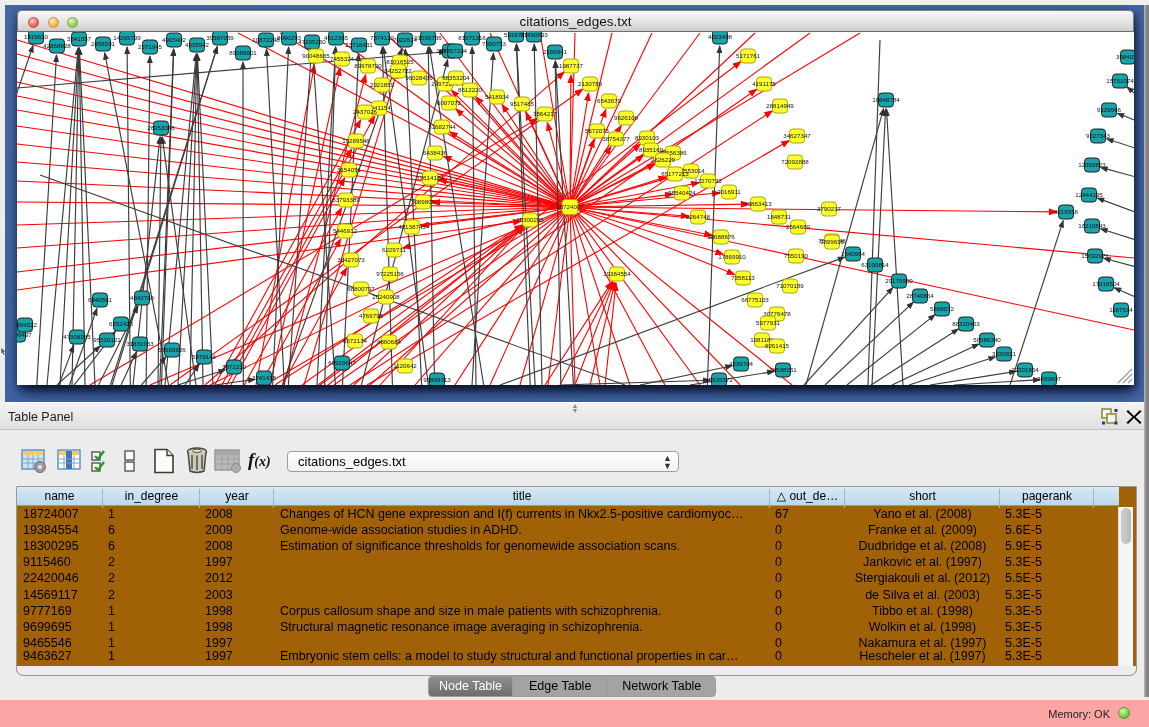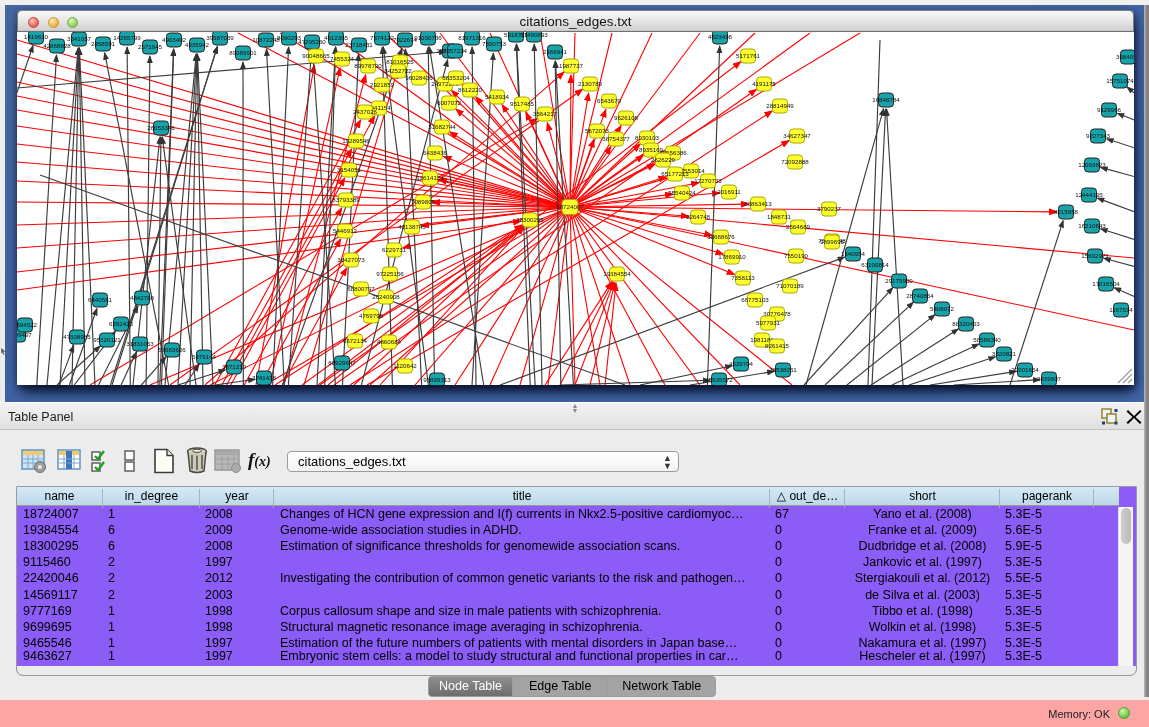--- a/index.html
+++ b/index.html
@@ -16,21 +16,21 @@
 #canvas{position:absolute;left:0;top:22px;width:1117px;height:353px;background:#fff;overflow:hidden}
 #graystrip{position:absolute;right:0;top:5px;width:5px;height:692px;background:linear-gradient(90deg,#b9b9b9,#8d8d8d 40%,#7f7a78)}
 #topstrip{position:absolute;left:0;top:0;width:1149px;height:5px;background:#f0f0ef}
 #tpbar{position:absolute;left:0;top:402px;width:1144px;height:28px;background:linear-gradient(#f2f2f2,#e0e0e0);border-top:1px solid #fdfdfb;border-bottom:1px solid #c2c2c2}
 #tpbar .t{position:absolute;left:8px;top:7px;font-size:12.5px;color:#1c1c1c}
 #tpbar svg{position:absolute;top:4px}
 #toolbar{position:absolute;left:0;top:430px;width:1144px;height:56px}
 #toolbar svg{position:absolute}
 #combo{position:absolute;left:287px;top:451px;width:392px;height:21px;background:linear-gradient(#fff,#f2f2f2);border:1px solid #9d9d9d;border-radius:4px;font-size:13px;color:#000;line-height:19px;padding-left:10px}
 #combo .arr{position:absolute;right:6px;top:2px;font-size:9px;color:#333;line-height:8px;text-align:center}
-#tablewrap{position:absolute;left:16px;top:486px;width:1121px;height:190px;background:#8b5cf6;border:1px solid #9a9a9a;border-radius:1px 1px 7px 7px}
+#tablewrap{position:absolute;left:16px;top:486px;width:1121px;height:190px;background:#a16207;border:1px solid #9a9a9a;border-radius:1px 1px 7px 7px}
 #thead{position:absolute;left:0;top:0;width:1102px;height:19px;background:linear-gradient(#d7e9f5,#bcd8ea);border-bottom:1px solid #9a9a9a;font-size:12px;color:#000}
 #thead div{position:absolute;top:2px;text-align:center;border-right:1px solid #9fb7c5;height:19px}
 #tbody{position:absolute;left:0;top:20px;width:1102px;height:160px;font-size:12.5px;color:#000;overflow:hidden}
 .tr{position:absolute;left:0;width:1102px;height:16px;white-space:nowrap}
 .tr div{position:absolute;top:0;height:16px;line-height:15px;overflow:hidden}
 .c0{left:6px;width:80px}.c1{left:91px;width:92px}.c2{left:188px;width:70px}
 .c3{left:263px;width:492px}.c4{left:758px;width:70px}.c5{left:828px;width:155px;text-align:center}
 .c6{left:988px;width:95px}
 #vscroll{position:absolute;right:3px;top:20px;width:15px;height:159px;background:#f5f5f5;border-left:1px solid #e0e0e0}
 #vscroll .th{position:absolute;left:2px;top:1px;width:10px;height:36px;background:linear-gradient(90deg,#cfcfcf,#b9b9b9);border-radius:5px}
@@ -651,21 +651,20 @@
         <div class="c1">2</div>
         <div class="c2">1997</div>
         <div class="c4">0</div>
         <div class="c5">Jankovic et al. (1997)</div>
         <div class="c6">5.3E-5</div>
       </div>
 <div class="tr" style="top:64.4px">
         <div class="c0">22420046</div>
         <div class="c1">2</div>
         <div class="c2">2012</div>
-        <div class="c3">Investigating the contribution of common genetic variants to the risk and pathogen…</div>
         <div class="c4">0</div>
         <div class="c5">Stergiakouli et al. (2012)</div>
         <div class="c6">5.5E-5</div>
       </div>
 <div class="tr" style="top:80.5px">
         <div class="c0">14569117</div>
         <div class="c1">2</div>
         <div class="c2">2003</div>
         <div class="c4">0</div>
         <div class="c5">de Silva et al. (2003)</div>
@@ -686,21 +685,20 @@
         <div class="c2">1998</div>
         <div class="c3">Structural magnetic resonance image averaging in schizophrenia.</div>
         <div class="c4">0</div>
         <div class="c5">Wolkin et al. (1998)</div>
         <div class="c6">5.3E-5</div>
       </div>
 <div class="tr" style="top:128.8px">
         <div class="c0">9465546</div>
         <div class="c1">1</div>
         <div class="c2">1997</div>
-        <div class="c3">Estimation of the future numbers of patients with mental disorders in Japan base…</div>
         <div class="c4">0</div>
         <div class="c5">Nakamura et al. (1997)</div>
         <div class="c6">5.3E-5</div>
       </div>
 <div class="tr" style="top:142px">
         <div class="c0">9463627</div>
         <div class="c1">1</div>
         <div class="c2">1997</div>
         <div class="c3">Embryonic stem cells: a model to study structural and functional properties in car…</div>
         <div class="c4">0</div>

